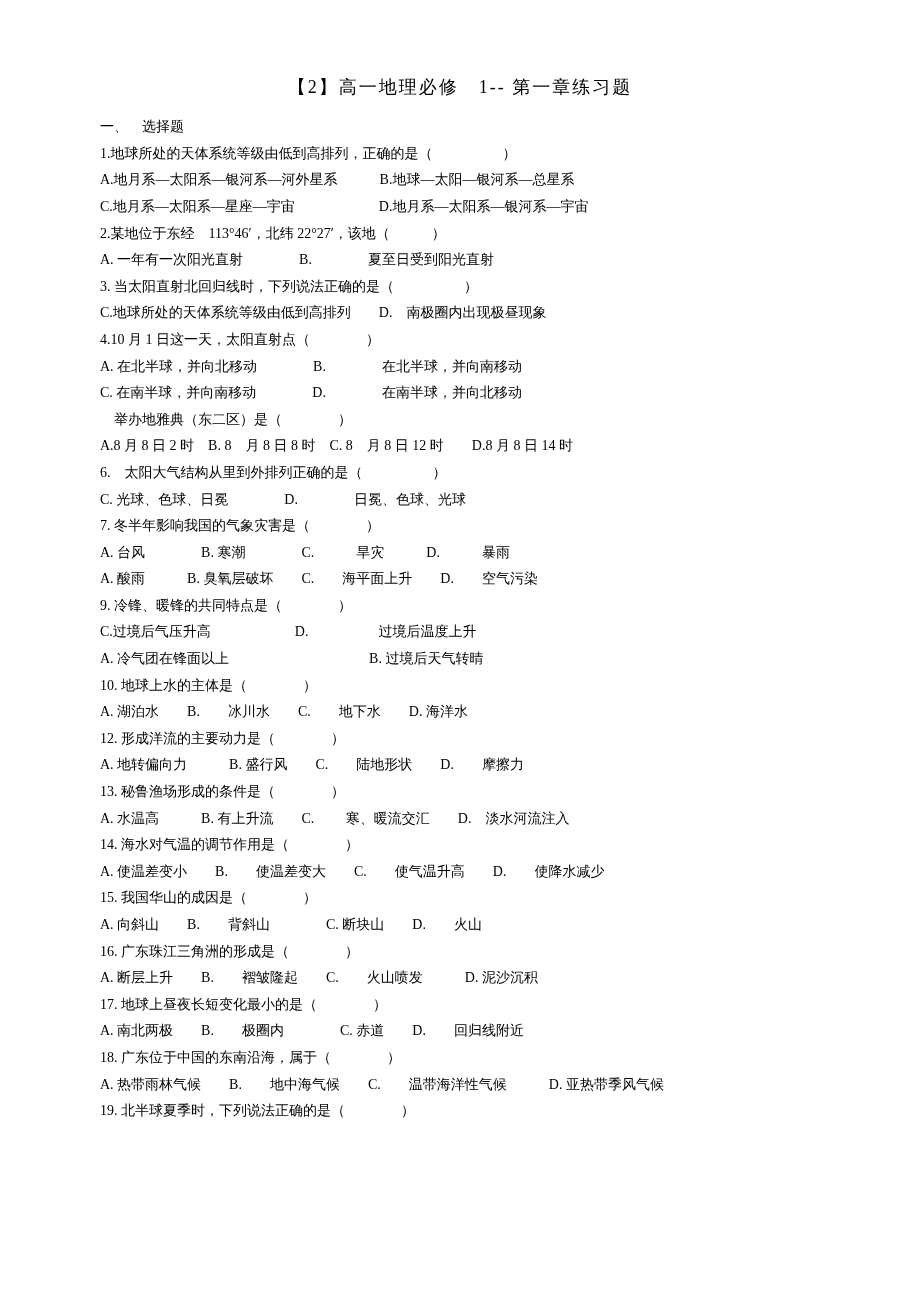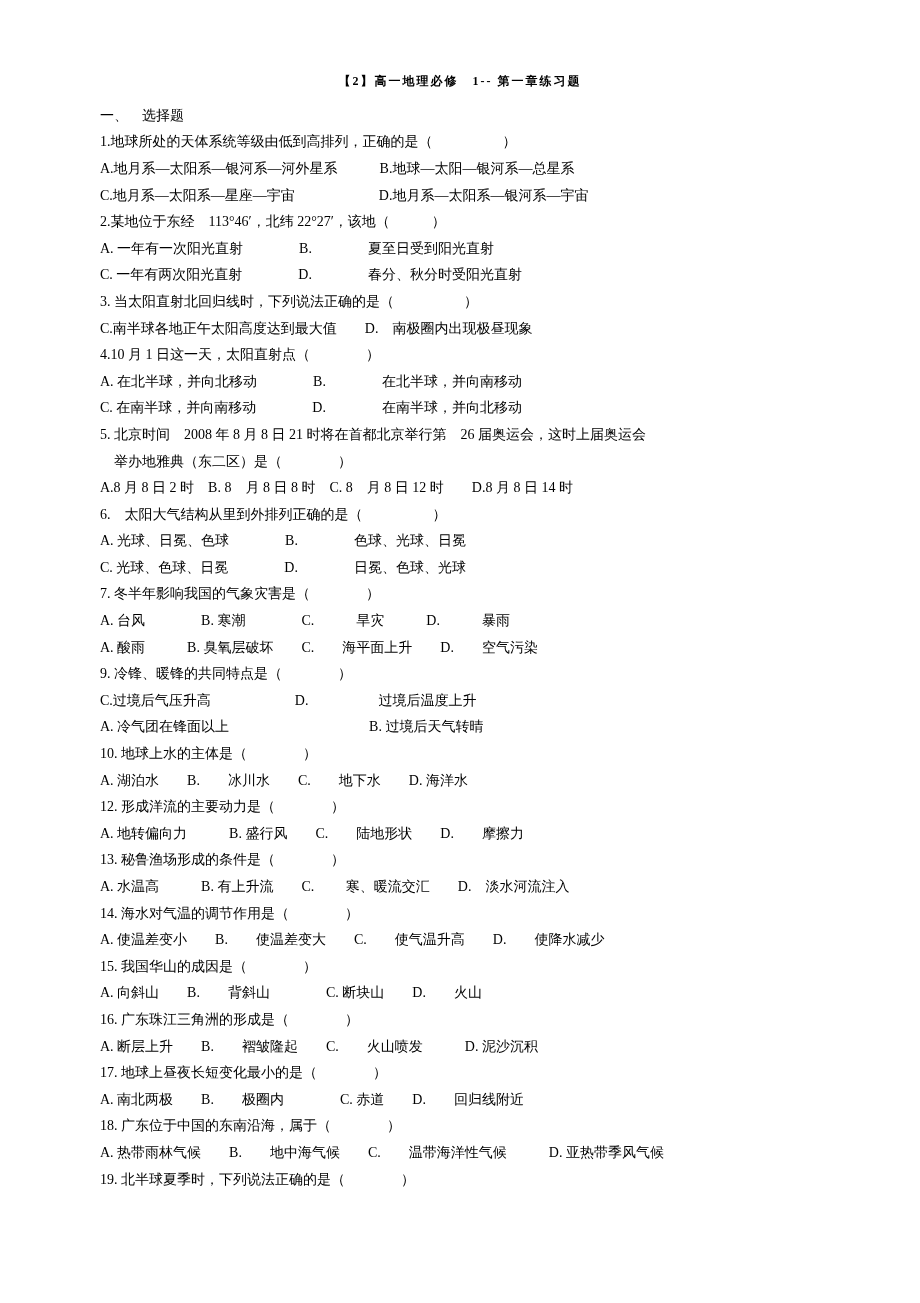--- a/index.html
+++ b/index.html
@@ -8,52 +8,49 @@
     line-height: 1.9;
     color: #000;
     background: #fff;
     width: 920px;
     margin: 0;
     padding: 70px 100px 40px 100px;
     box-sizing: border-box;
   }
   .title {
     text-align: center;
-    font-size: 12px;
-    font-weight: bold;
+    font-size: 18px;
+    font-weight: normal;
     margin-bottom: 10px;
     letter-spacing: 2px;
   }
   .section-head { }
   .q { }
   .opts { }
 </style>
 </head>
 <body>
 
 <div class="title">【2】高一地理必修　1-- 第一章练习题</div>
 <div class="section-head">一、　选择题</div>
 
 <div id="questions">
     <div class="q">1.地球所处的天体系统等级由低到高排列，正确的是（　　　　　）</div>
     <div class="opts">A.地月系—太阳系—银河系—河外星系　　　B.地球—太阳—银河系—总星系</div>
     <div class="opts">C.地月系—太阳系—星座—宇宙　　　　　　D.地月系—太阳系—银河系—宇宙</div>
     <div class="q">2.某地位于东经　113°46′，北纬 22°27′，该地（　　　）</div>
     <div class="opts">A. 一年有一次阳光直射　　　　B.　　　　夏至日受到阳光直射</div>
-    <div class="opts">C. 一年有两次阳光直射　　　　D.　　　　春分、秋分时受阳光直射</div>
     <div class="q">3. 当太阳直射北回归线时，下列说法正确的是（　　　　　）</div>
-    <div class="opts">C.南半球各地正午太阳高度达到最大值　　D.　南极圈内出现极昼现象</div>
+    <div class="opts">C.地球所处的天体系统等级由低到高排列　　D.　南极圈内出现极昼现象</div>
     <div class="q">4.10 月 1 日这一天，太阳直射点（　　　　）</div>
     <div class="opts">A. 在北半球，并向北移动　　　　B.　　　　在北半球，并向南移动</div>
     <div class="opts">C. 在南半球，并向南移动　　　　D.　　　　在南半球，并向北移动</div>
-    <div class="q">5. 北京时间　2008 年 8 月 8 日 21 时将在首都北京举行第　26 届奥运会，这时上届奥运会</div>
     <div class="opts">　举办地雅典（东二区）是（　　　　）</div>
     <div class="opts">A.8 月 8 日 2 时　B. 8　月 8 日 8 时　C. 8　月 8 日 12 时　　D.8 月 8 日 14 时</div>
     <div class="q">6.　太阳大气结构从里到外排列正确的是（　　　　　）</div>
-    <div class="opts">A. 光球、日冕、色球　　　　B.　　　　色球、光球、日冕</div>
     <div class="opts">C. 光球、色球、日冕　　　　D.　　　　日冕、色球、光球</div>
     <div class="q">7. 冬半年影响我国的气象灾害是（　　　　）</div>
     <div class="opts">A. 台风　　　　B. 寒潮　　　　C.　　　旱灾　　　D.　　　暴雨</div>
     <div class="opts">A. 酸雨　　　B. 臭氧层破坏　　C.　　海平面上升　　D.　　空气污染</div>
     <div class="q">9. 冷锋、暖锋的共同特点是（　　　　）</div>
     <div class="opts">C.过境后气压升高　　　　　　D.　　　　　过境后温度上升</div>
     <div class="opts">A. 冷气团在锋面以上　　　　　　　　　　B. 过境后天气转晴</div>
     <div class="q">10. 地球上水的主体是（　　　　）</div>
     <div class="opts">A. 湖泊水　　B.　　冰川水　　C.　　地下水　　D. 海洋水</div>
     <div class="q">12. 形成洋流的主要动力是（　　　　）</div>

